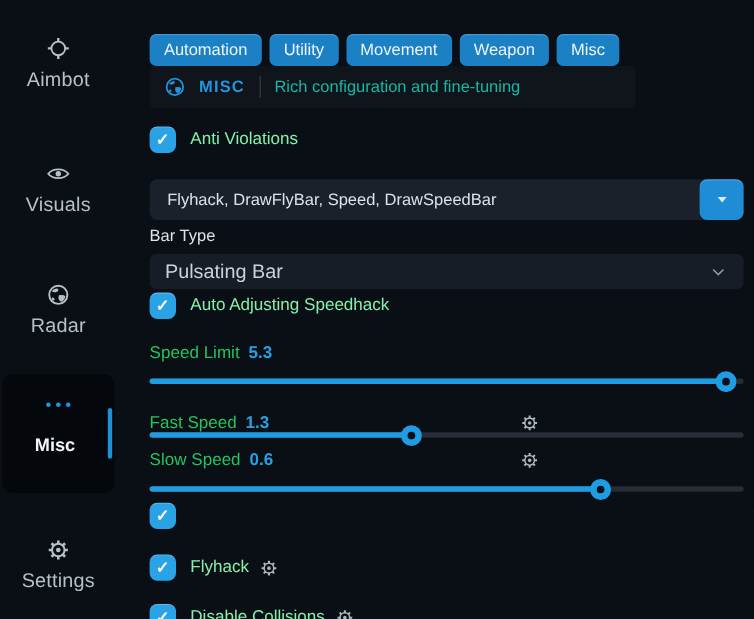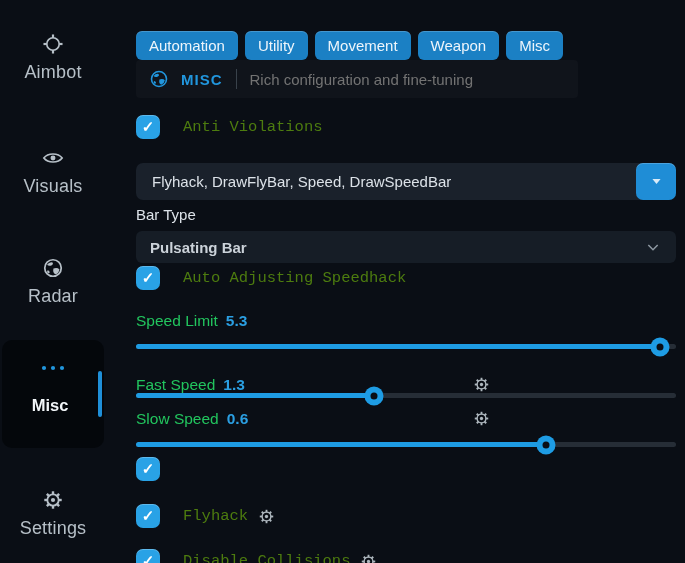--- a/index.html
+++ b/index.html
@@ -39,30 +39,30 @@
     color:#eef5fb;font-size:15px;display:flex;align-items:center;cursor:pointer;
     box-shadow:inset 0 1px 0 rgba(255,255,255,.18);
   }
   .header-bar{
     position:absolute;left:0;top:60px;width:442px;height:38px;background:#10141b;
     border-radius:4px;display:flex;align-items:center;padding:0 13px;
   }
   .header-bar .icon{width:20px;height:20px;color:#2196dd;flex:none;}
   .header-title{margin-left:12px;color:#2196dd;font-weight:bold;font-size:15px;letter-spacing:1px;}
   .header-divider{width:1px;height:20px;background:#39424b;margin:0 13px;}
-  .header-sub{color:#737373;font-size:15px;}
+  .header-sub{color:#14b8a6;font-size:15px;}
   
   .check-row{position:absolute;left:0;display:flex;align-items:center;height:24px;}
   .checkbox{
     width:24px;height:24px;border-radius:7px;background:#29a2e6;flex:none;cursor:pointer;
     display:flex;align-items:center;justify-content:center;
     box-shadow:inset 0 1px 0 rgba(255,255,255,.25);
   }
   .checkbox.checked::after{content:"\2713";color:#fff;font-size:15px;font-weight:bold;}
-  .check-label{margin-left:23px;color:#4d7c0f;font-size:15.5px;font-family:Liberation Mono, monospace;}
+  .check-label{margin-left:13px;color:#86efac;font-size:15.5px;}
   .row-av{top:115px;}
   .row-aas{top:266px;}
   .row-walk{top:457px;}
   .row-fly{top:504px;}
   .row-disable{top:549px;}
   .gear-inline{width:17px;height:17px;color:#aeb7be;margin-left:10px;cursor:pointer;}
   
   .multiselect{
     position:absolute;left:0;top:163px;width:540px;height:37px;background:#1a212b;
     border-radius:7px;display:flex;align-items:center;cursor:pointer;
@@ -74,21 +74,21 @@
     box-shadow:inset 0 1px 0 rgba(255,255,255,.2);
   }
   .multiselect-btn .icon{width:15px;height:15px;color:#d9ebf8;}
   .field-label{position:absolute;left:0;color:#dde3e9;font-size:15px;}
   .lbl-bartype{top:206px;}
   
   .select{
     position:absolute;left:0;top:231px;width:540px;height:32px;background:#161d26;
     border-radius:6px;display:flex;align-items:center;cursor:pointer;
   }
-  .select-value{padding-left:14px;color:#cbd2d9;font-size:15px;font-weight:bold;flex:1;}
+  .select-value{padding-left:14px;color:#cbd2d9;font-size:18px;font-weight:normal;flex:1;}
   .select .icon{width:16px;height:16px;color:#8f99a3;margin-right:15px;}
   
   .slider-label-row{position:absolute;left:0;height:20px;display:flex;align-items:center;}
   .slider-label-row .s-label{color:#22c55e;font-size:15.5px;}
   .slider-label-row .s-value{color:#2b9fe2;font-size:15.5px;font-weight:bold;margin-left:8px;}
   .slider-label-row .gear-abs{position:absolute;left:337px;top:1px;width:17px;height:17px;color:#aeb7be;cursor:pointer;}
   .lblrow-1{top:311px;}
   .lblrow-2{top:375px;}
   .lblrow-3{top:409px;}
   .slider{position:absolute;left:0;width:540px;height:19px;cursor:pointer;}

